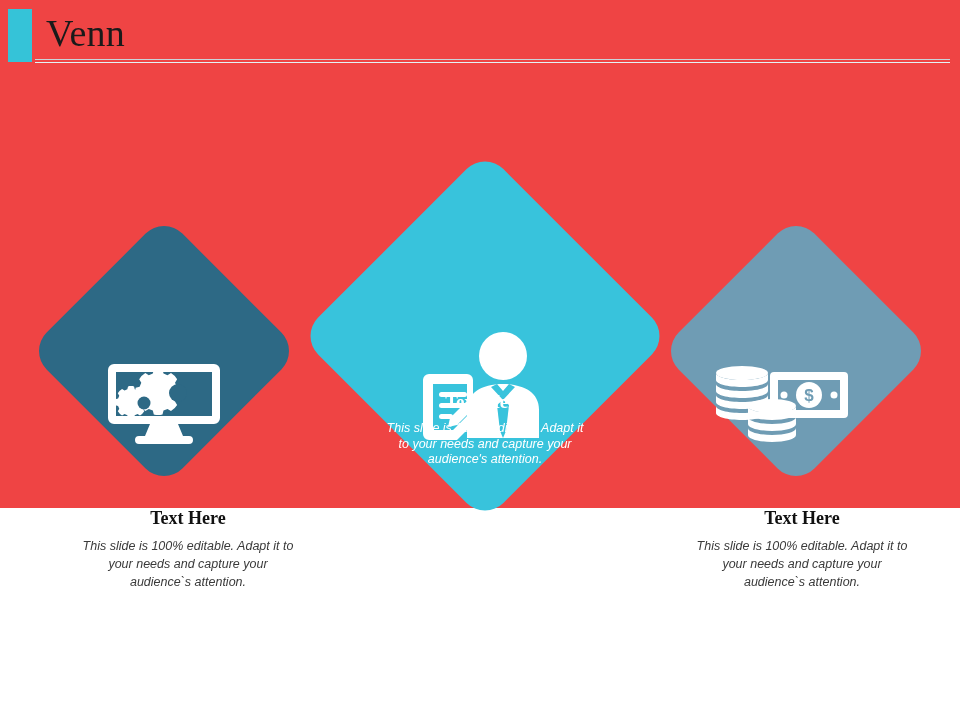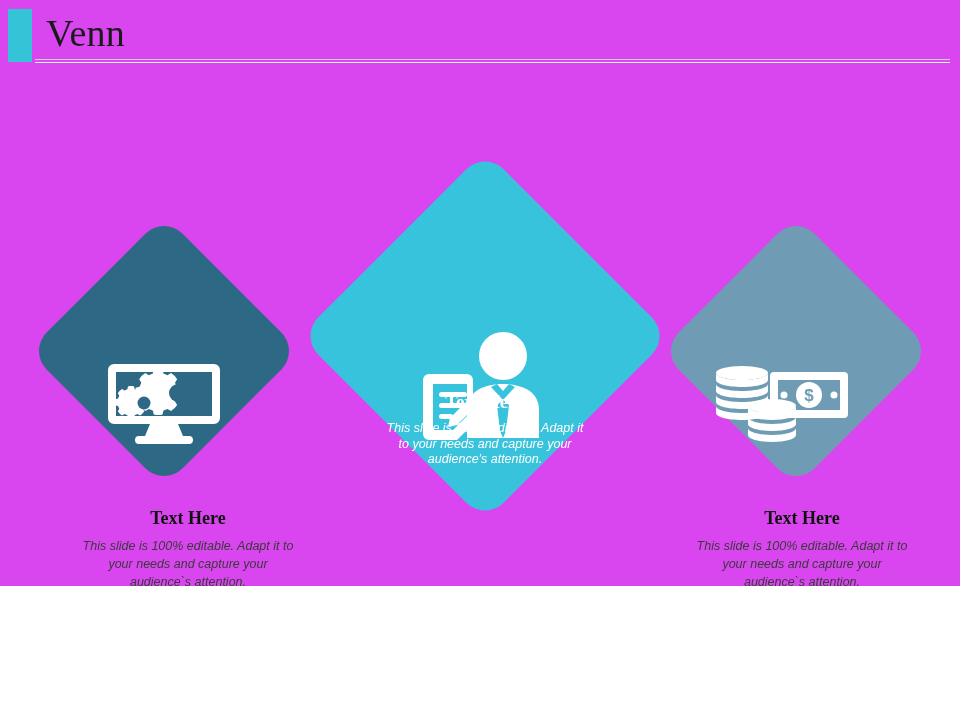--- a/index.html
+++ b/index.html
@@ -9,22 +9,22 @@
   body {
     width: 960px;
     height: 720px;
     background: #ffffff;
     font-family: "Liberation Sans", sans-serif;
     overflow: hidden;
   }
   .slide {
     position: relative;
     width: 960px;
-    height: 586px;
-    background: #d946ef;
+    height: 508px;
+    background: #ef4444;
   }
 
   
   .header {
     position: absolute;
     left: 0;
     top: 0;
     width: 960px;
     height: 70px;
   }

